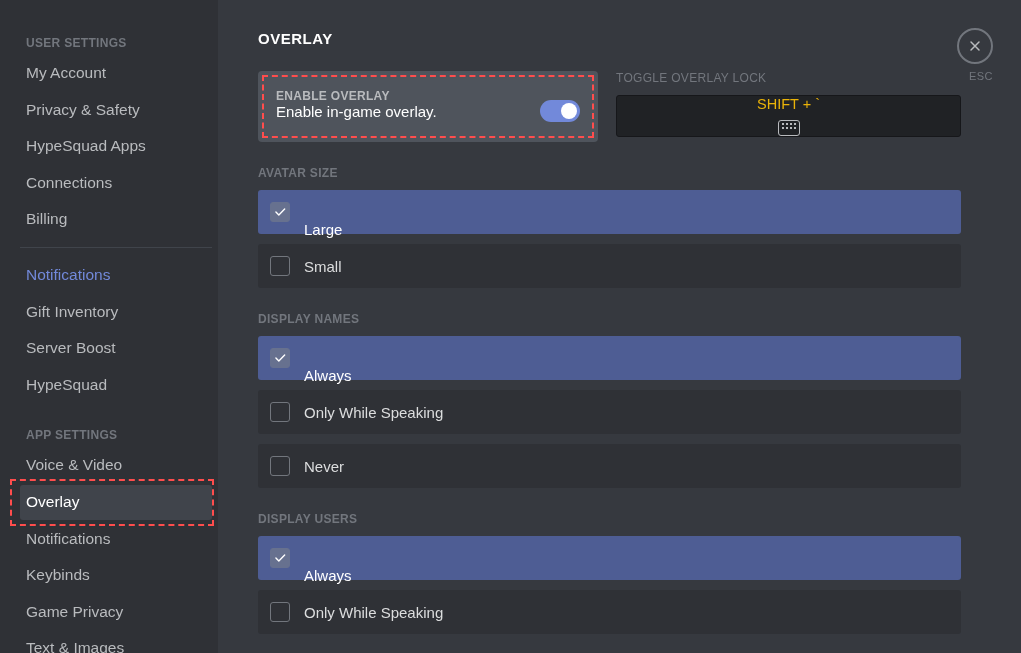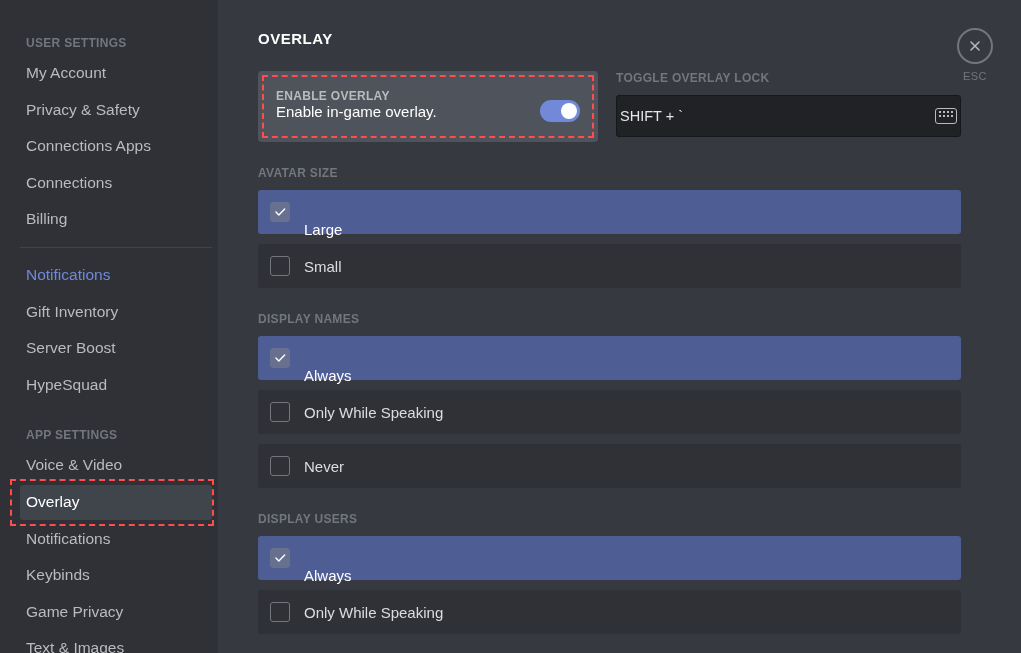--- a/index.html
+++ b/index.html
@@ -110,36 +110,37 @@
   .enable-highlight {
     position: absolute;
     left: 4px; right: 4px;
     top: 4px; bottom: 4px;
     border: 2px dashed #ff4d4d;
     pointer-events: none;
   }
   .lock-col { flex: 1; }
   .label-upper {
     font-size: 12px;
-    font-weight: 700;
+    font-weight: 400;
     color: #72767d;
     letter-spacing: 0.3px;
     margin-bottom: 10px;
   }
   .keybind-box {
     background: #202225;
     border: 1px solid #16171a;
     border-radius: 3px;
     height: 42px;
     display: flex;
     align-items: center;
     justify-content: space-between;
-    padding: 0 3px;
-    color: #e5e5e5;
+    padding: 0 12px;
+    color: #eab308;
     font-size: 14.5px;
+    flex-direction: column;
   }
   .kbd-icon {
     width: 22px; height: 16px;
     border: 1.5px solid #b9bbbe;
     border-radius: 3px;
     position: relative;
   }
   .kbd-icon::before {
     content: "";
     position: absolute;
@@ -206,30 +207,31 @@
     align-items: center;
     justify-content: center;
     cursor: pointer;
   }
   .close-circle svg { width: 16px; height: 16px; }
   .close-esc {
     font-size: 11px;
     color: #72767d;
     margin-top: 6px;
     letter-spacing: 0.5px;
+    text-align: right;
   }
 </style>
 </head>
 <body>
 
 <div class="sidebar">
   <div class="sidebar-header">USER SETTINGS</div>
   <div class="sidebar-item">My Account</div>
   <div class="sidebar-item">Privacy &amp; Safety</div>
-  <div class="sidebar-item">Connections Apps</div>
+  <div class="sidebar-item">HypeSquad Apps</div>
   <div class="sidebar-item">Connections</div>
   <div class="sidebar-item">Billing</div>
   <div class="sidebar-divider"></div>
   <div class="sidebar-item subscriptions">Notifications</div>
   <div class="sidebar-item">Gift Inventory</div>
   <div class="sidebar-item">Server Boost</div>
   <div class="sidebar-item">HypeSquad</div>
   <div style="height:18px"></div>
   <div class="sidebar-header">APP SETTINGS</div>
   <div class="sidebar-item">Voice &amp; Video</div>

